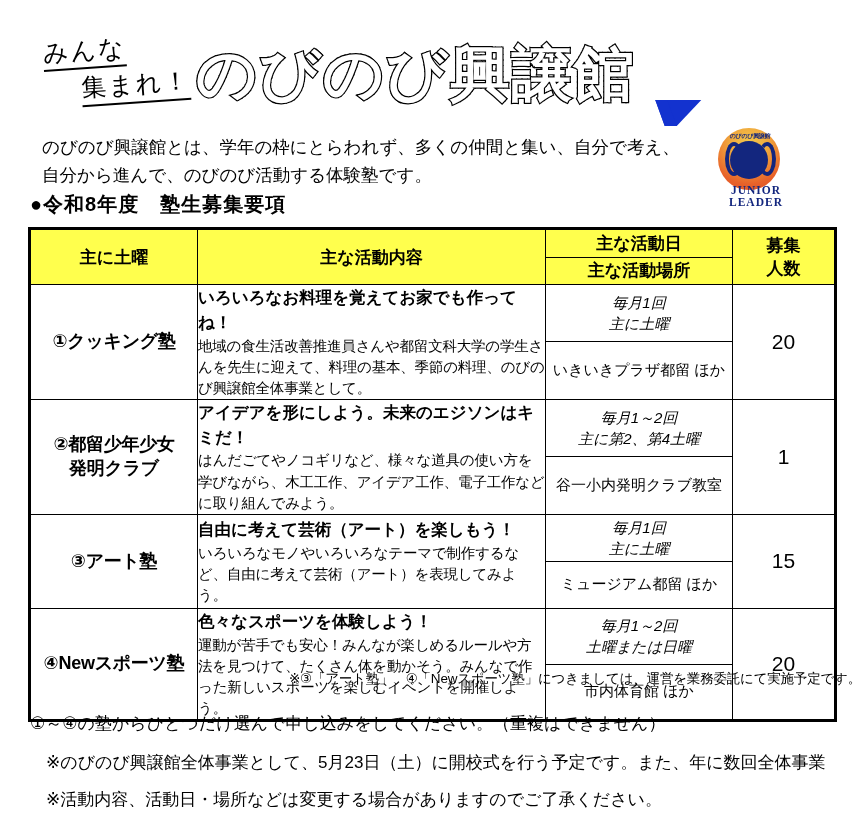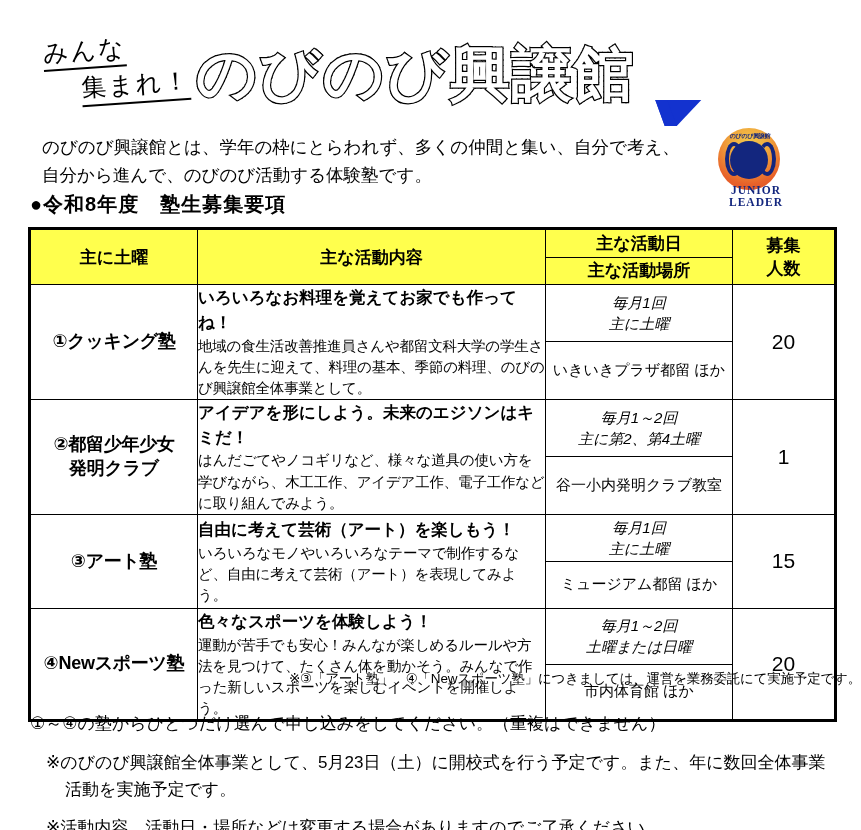--- a/index.html
+++ b/index.html
@@ -413,16 +413,15 @@
     </tbody>
   </table>
 </div>
 
 <div class="table-note">※③「アート塾」、④「Newスポーツ塾」につきましては、運営を業務委託にて実施予定です。</div>
 
 <div class="notes">
   <div class="note-main">①～④の塾からひとつだけ選んで申し込みをしてください。（重複はできません）</div>
   <div class="note-item">
     <span>※のびのび興譲館全体事業として、5月23日（土）に開校式を行う予定です。また、年に数回全体事業</span>
-    <span class="note-indent">活動を実施予定です。</span>
   </div>
   <div class="note-item">※活動内容、活動日・場所などは変更する場合がありますのでご了承ください。</div>
 </div>
 
 </body></html>

